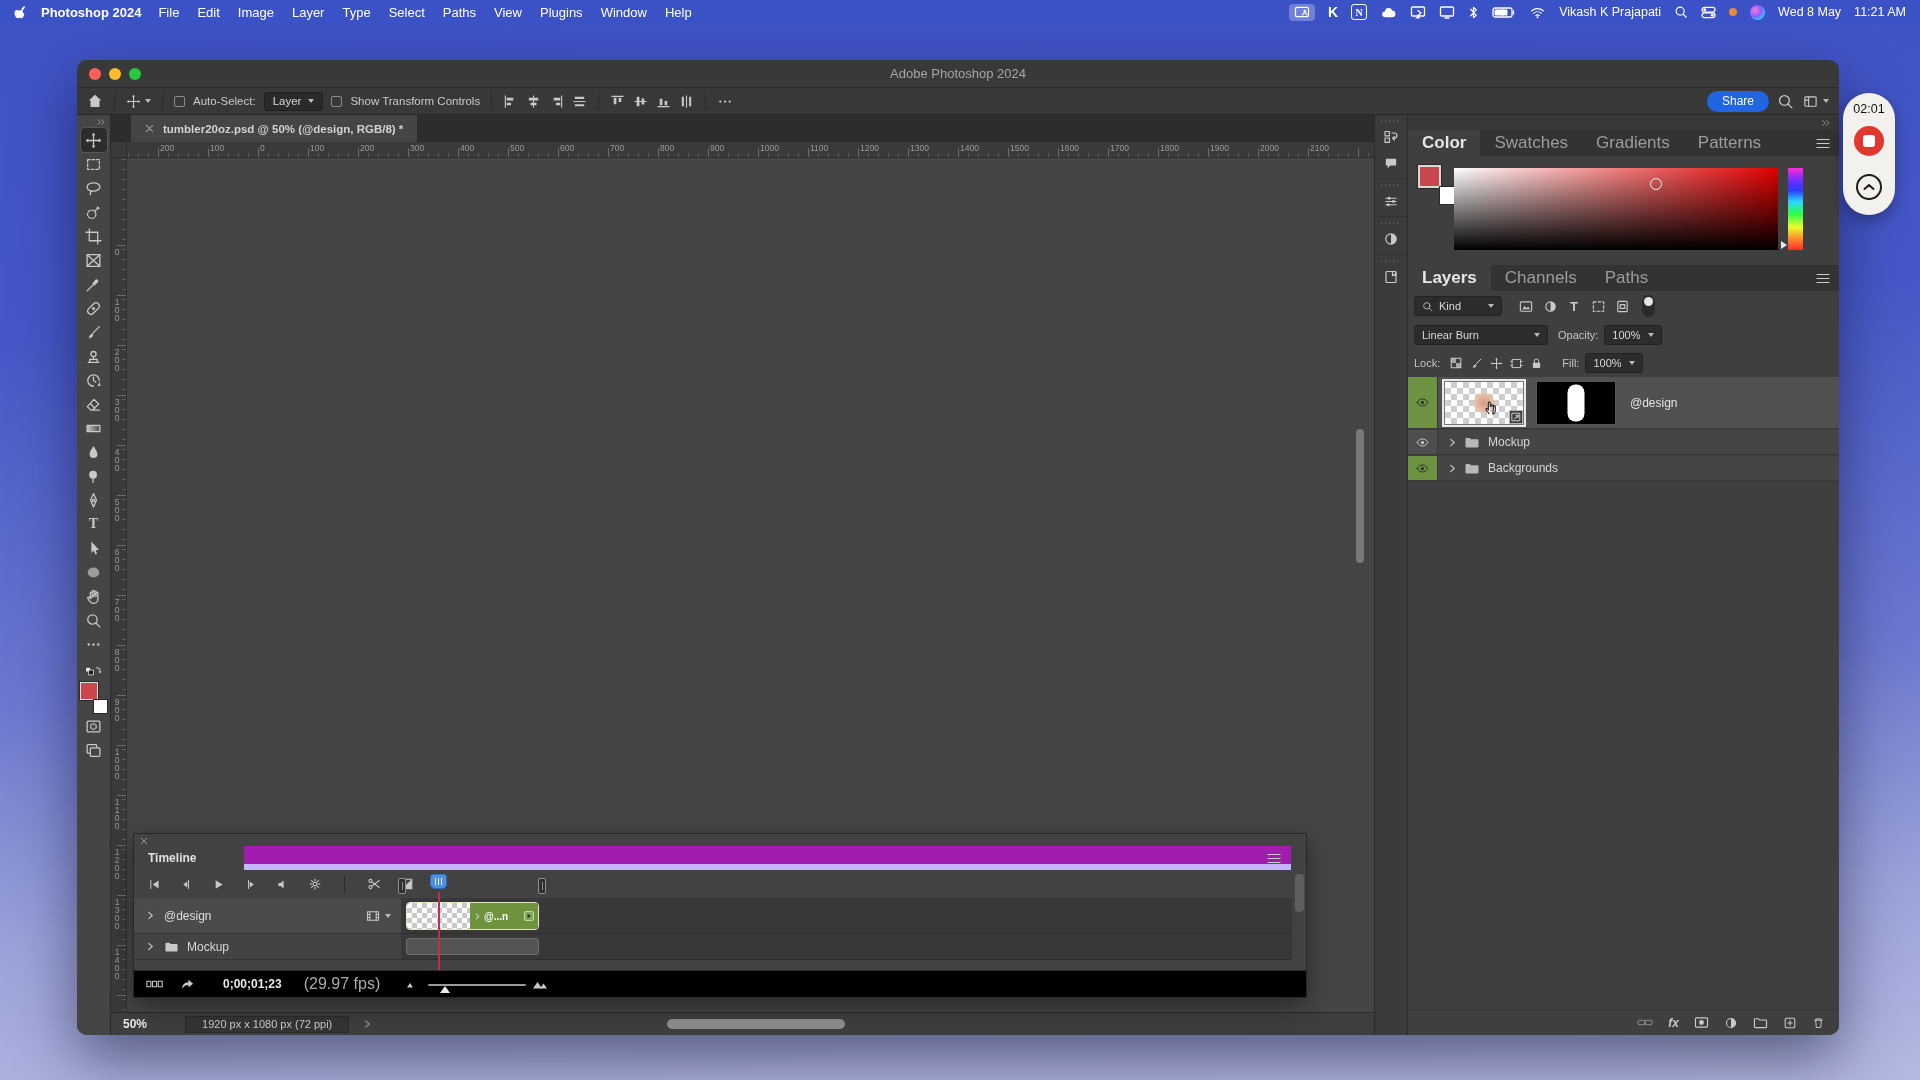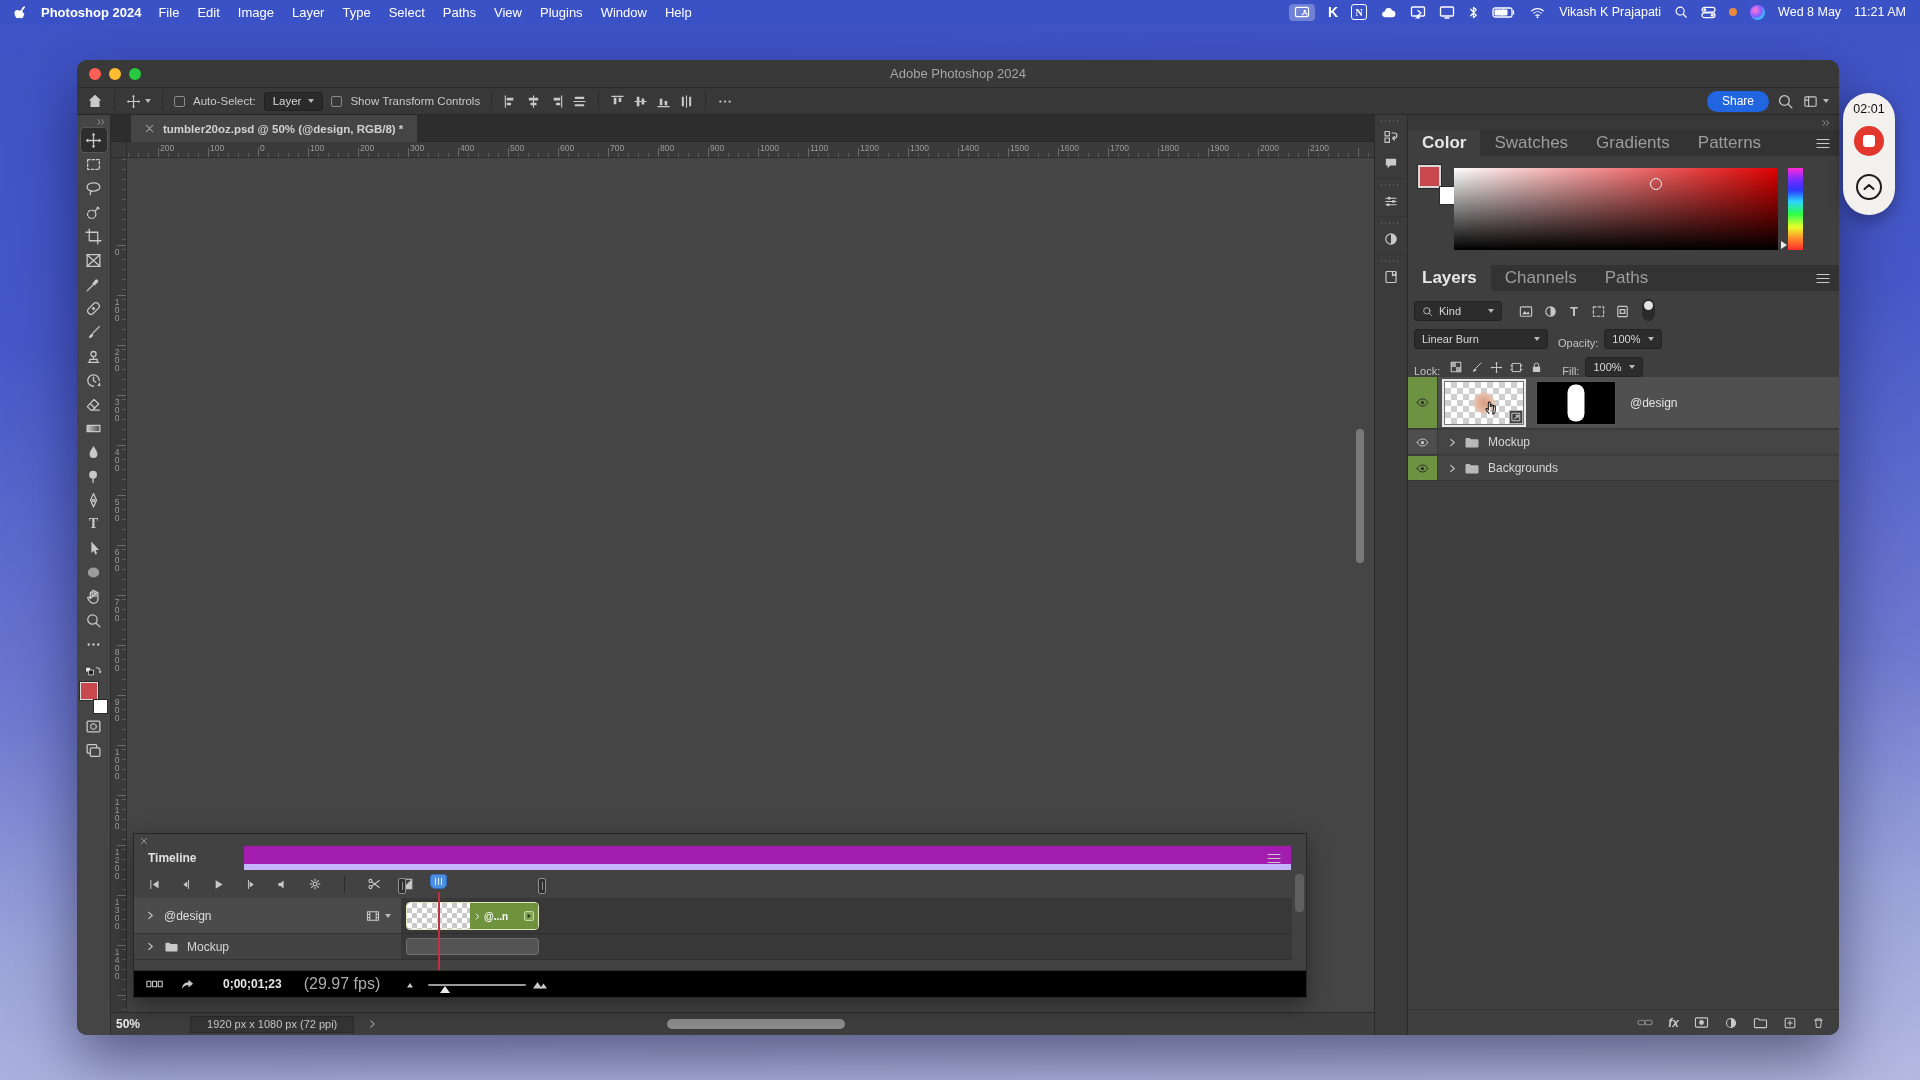--- a/index.html
+++ b/index.html
@@ -93,21 +93,21 @@
 .ptab{display:flex;align-items:center;padding:0 14px;font-size:17px;color:#9d9d9d}
 .ptab.act{background:#3f3f3f;color:#e6e6e6;font-weight:bold}
 .pmenu{margin-left:auto;align-self:center;margin-right:9px}
 #color-field{position:absolute;left:46px;top:53px;width:324px;height:82px;background:linear-gradient(180deg,rgba(0,0,0,0) 0%,#000 100%),linear-gradient(90deg,#ffffff 0%,#e00000 100%)}
 #color-picker-ring{position:absolute;left:196px;top:10px;width:12px;height:12px;border:1.5px solid #f2f2f2;border-radius:50%}
 #hue-strip{position:absolute;left:380px;top:53px;width:15px;height:82px;background:linear-gradient(180deg,#ff2bd6 0%,#7a2bff 14%,#2b37ff 27%,#2bd6ff 41%,#2bff49 56%,#eaff2b 72%,#ff8d2b 86%,#ff2b2b 100%)}
 #hue-marker{position:absolute;left:373px;top:126px;width:0;height:0;border-top:4px solid transparent;border-bottom:4px solid transparent;border-left:6px solid #e8e8e8}
 .swatchbox{position:absolute;left:10px;top:50px;width:40px;height:40px}
 .fg-sw{position:absolute;left:0;top:0;width:23px;height:23px;border:2px solid #d9d9d9;outline:1px solid #2a2a2a}
 .bg-sw{position:absolute;right:0;bottom:0;width:19px;height:19px;border:1px solid #2a2a2a}
-.lrow{position:absolute;left:0;right:0;display:flex;align-items:flex-end;font-size:11px;color:#c3c3c3}
+.lrow{position:absolute;left:0;right:0;display:flex;align-items:center;font-size:11px;color:#c3c3c3}
 .fbox{background:#2c2c2c;border:1px solid #222;border-radius:3px;height:20px;display:flex;align-items:center;gap:6px;padding:0 7px;color:#d8d8d8}
 .laybtn{width:20px;height:20px;display:flex;align-items:center;justify-content:center}
 .layer-row{position:absolute;left:0;right:0;border-bottom:1px solid #383838;display:flex;align-items:center}
 .eyecol{position:absolute;left:0;top:0;bottom:0;width:30px;border-right:1px solid #3a3a3a;display:flex;align-items:center;justify-content:center}
 .checker10{background-color:#fff;background-image:linear-gradient(45deg,#cfcfcf 25%,transparent 25% 75%,#cfcfcf 75%),linear-gradient(45deg,#cfcfcf 25%,transparent 25% 75%,#cfcfcf 75%);background-size:12px 12px;background-position:0 0,6px 6px}
 #layers-bottom{position:absolute;left:0;right:0;bottom:0;height:26px;border-top:1px solid #343434;display:flex;align-items:center;justify-content:flex-end;gap:15px;padding-right:14px}
 .tglyph{font-size:13px;font-weight:bold;color:#c9c9c9;line-height:1}
 
 #recorder{position:absolute;left:1843px;top:93px;width:52px;height:122px;background:#f2f1ee;border-radius:26px;box-shadow:0 6px 16px rgba(10,10,30,.35);z-index:50;display:flex;flex-direction:column;align-items:center;padding-top:9px;gap:10px}
 #rec-time{font-size:12.5px;color:#111;font-weight:500}
@@ -610,22 +610,22 @@
       <span style="position:absolute;left:306px;top:15px;width:0;height:0;border-left:5px solid transparent;border-right:5px solid transparent;border-bottom:7px solid #ececec"></span>
       <svg class="i" style="position:absolute;left:398px" width="16" height="12" viewBox="0 0 16 12">
           <path class="f" d="M1 10.5L5.5 4l4.5 6.5z"></path>
           <path class="f" d="M8 10.5l3.5-5 3.5 5z"></path>
         </svg>
     </div>
     <div id="tl-vscroll"></div>
   </div>
 
   <div id="statusbar">
-    <span style="margin-left:5px;font-weight:bold">50%</span>
-    <div id="docinfo" style="margin-left:50px">
+    <span style="margin-left:12px;font-weight:bold">50%</span>
+    <div id="docinfo" style="margin-left:38px">
         <span>1920 px x 1080 px (72 ppi)</span>
       </div>
     <svg class="i" style="margin-left:14px;stroke:#9a9a9a" width="9" height="10" viewBox="0 0 10 10">
         <path d="M3 1.5l4 3.5-4 3.5"></path>
       </svg>
     <div id="hscroll"></div>
   </div>
 
   <div id="dock">
     <div class="dock-grp">

